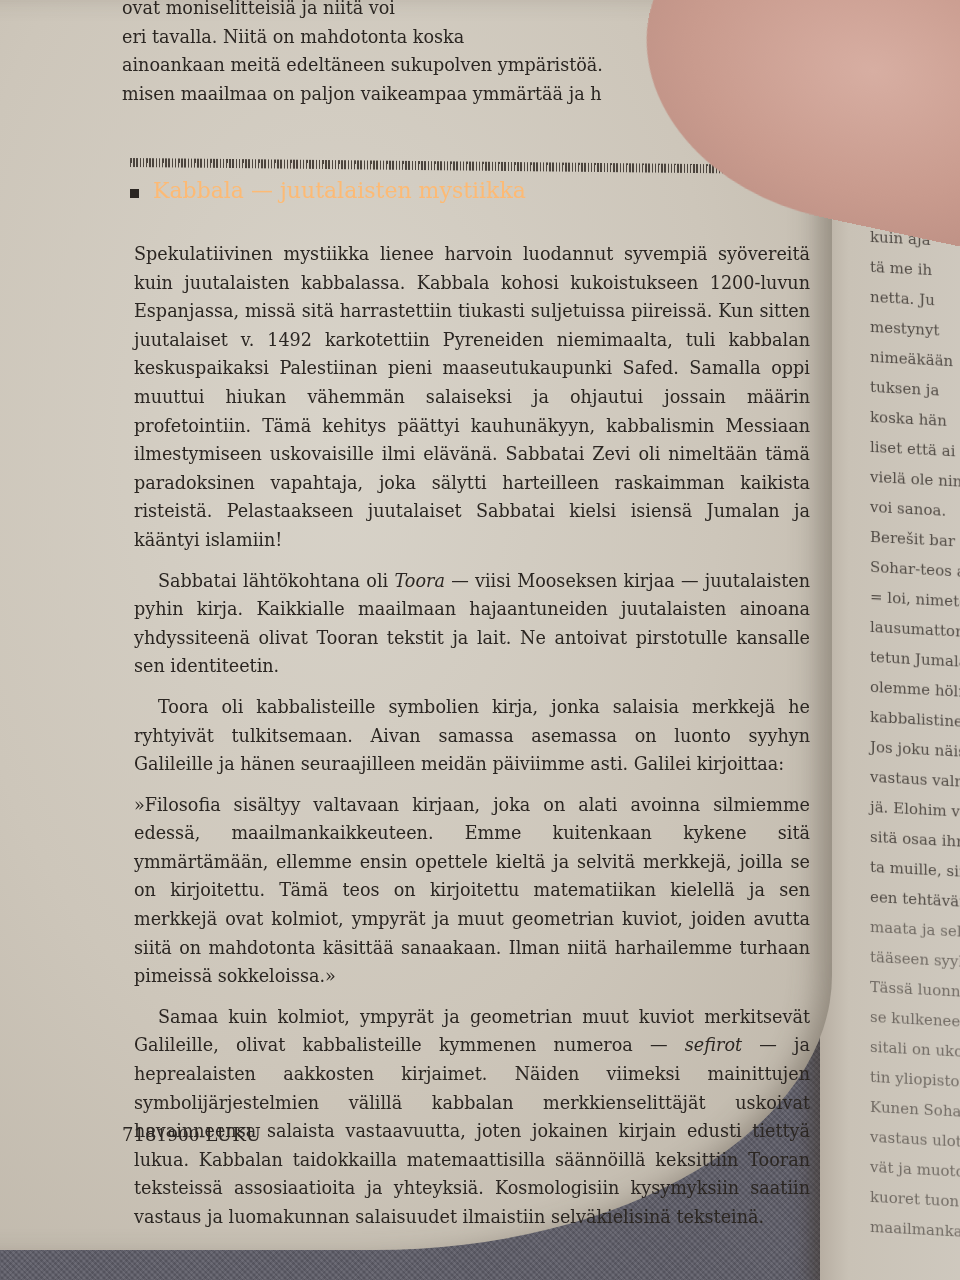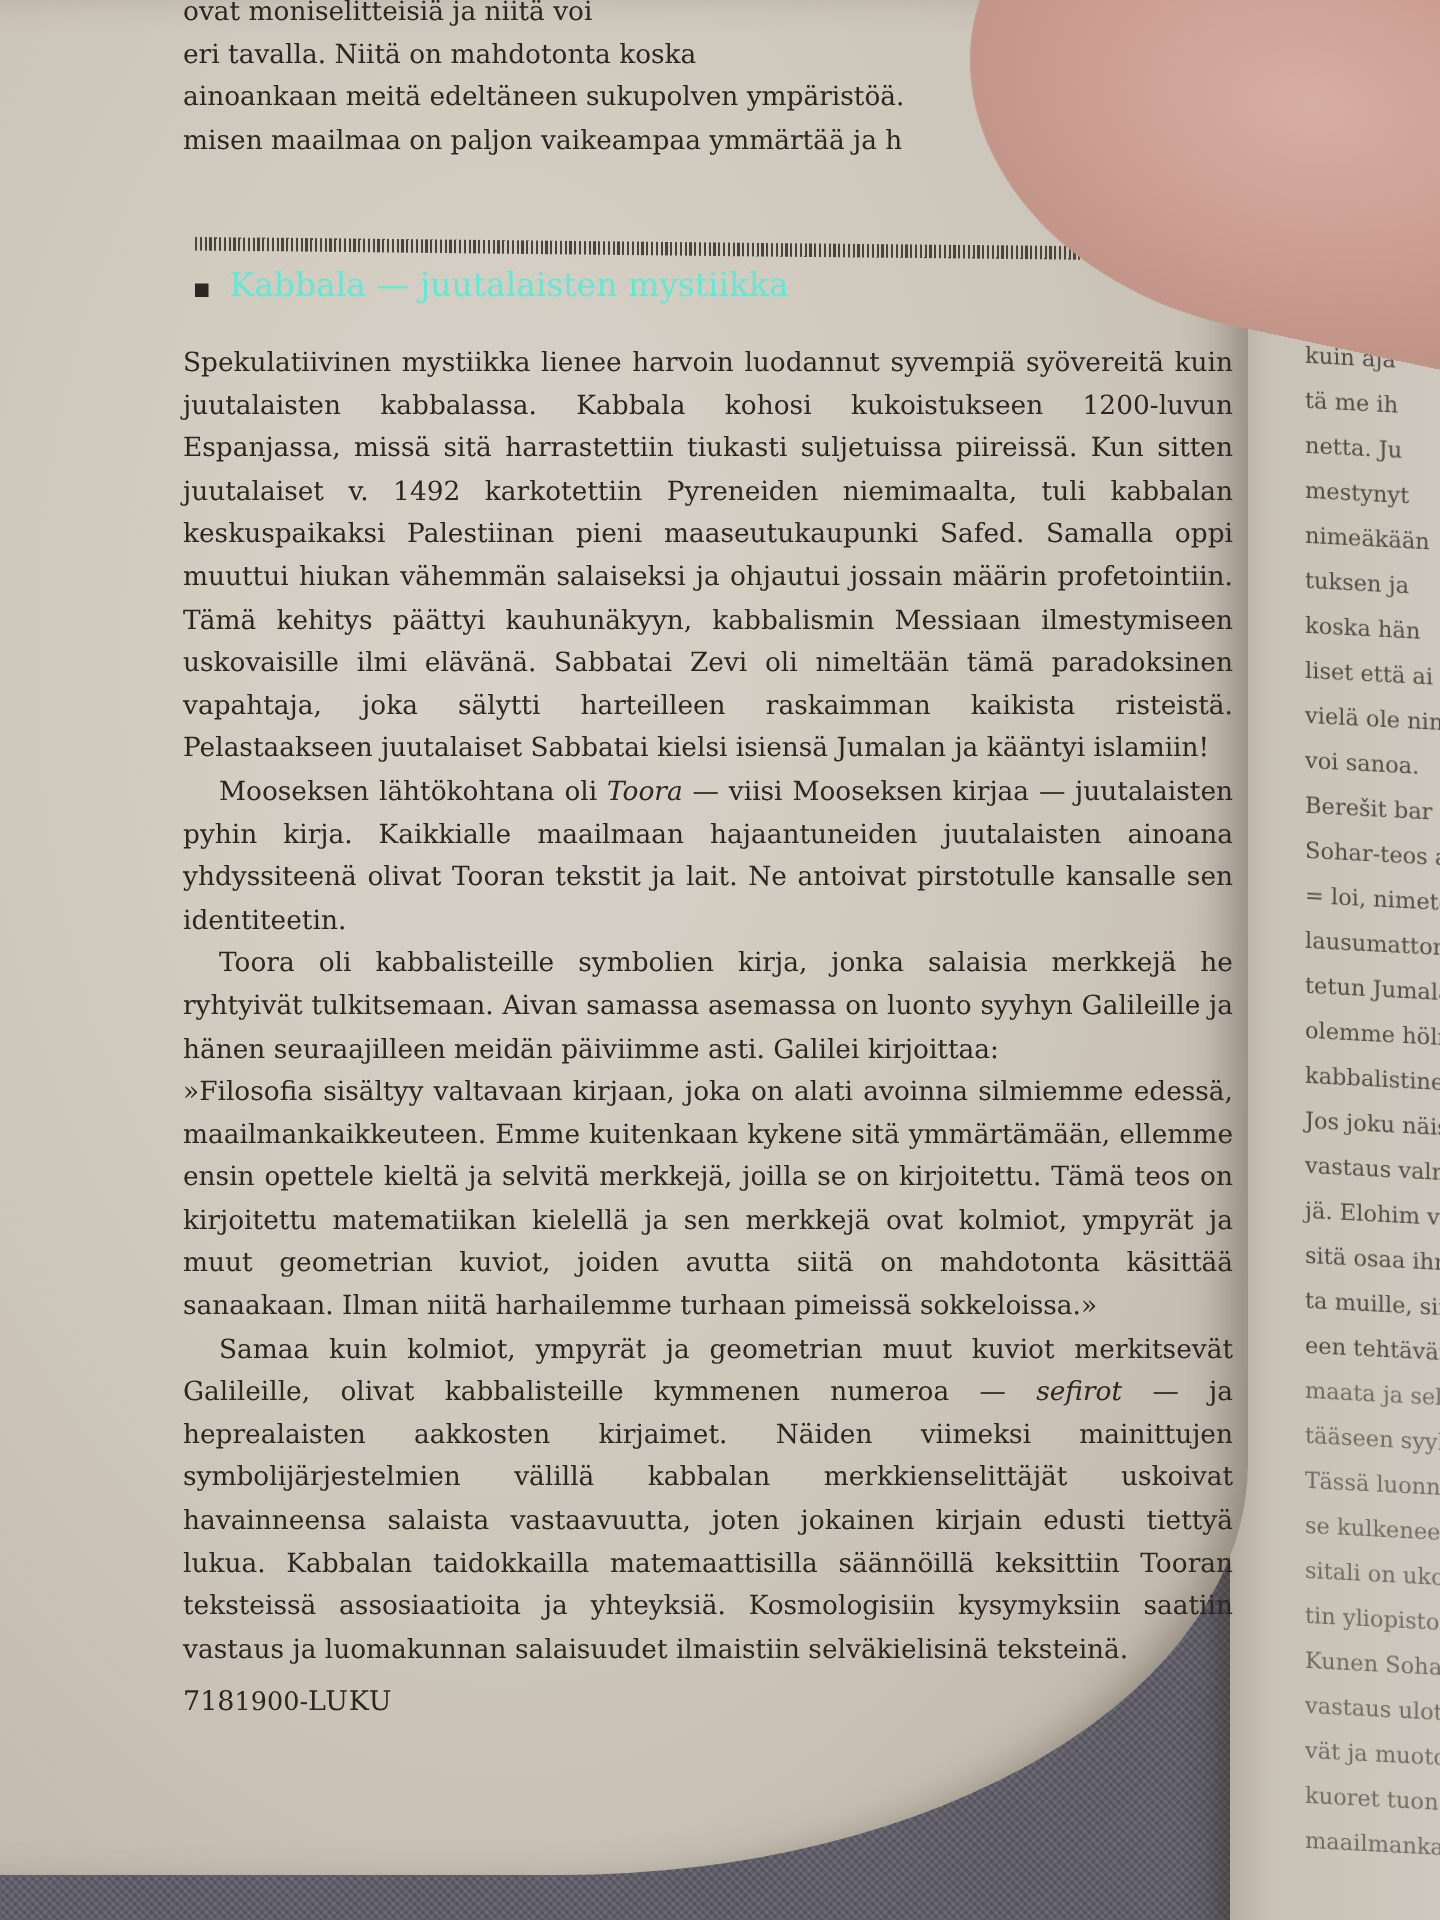--- a/index.html
+++ b/index.html
@@ -41,25 +41,25 @@
   .text-block p { margin: 0; }
   .text-block .indent { text-indent: 24px; }
   .top-text { top: -6px; width: 600px; }
   .rule {
     position: absolute; left: 130px; top: 158px; width: 700px; height: 9px;
     background: repeating-linear-gradient(90deg, #4b443d 0 1.5px, transparent 1.5px 3.2px);
     transform: rotate(0.6deg); transform-origin: left center;
   }
   .heading {
     position: absolute; left: 130px; top: 178px;
-    color: #5eead4; font-size: 22px; display: flex; align-items: center; gap: 14px;
+    color: #fdba74; font-size: 22px; display: flex; align-items: center; gap: 14px;
   }
   .bullet { width: 9px; height: 9px; background: #2b2622; display: inline-block; margin-top: 6px; }
   .main-text { top: 228px; }
-  .main-text p { margin: 0; }
+  .main-text p { margin: 12px; }
   .quote { text-indent: 0 !important; }
   .footer {
     position: absolute; left: 122px; top: 1124px; color: #2b2622; font-size: 18px;
     display: flex; 
   }
   .footer .chapter { font-size: 17px; }
   .footer .chapter small { font-size: 18px; letter-spacing: 0.5px; }
   .right-text {
     position: absolute; left: 870px; top: 195px; width: 120px;
     color: #3b3530; font-size: 15px; line-height: 30px;
@@ -84,21 +84,21 @@
 
 <div class="rule"></div>
 
 <div class="heading">
   <span class="bullet"></span>
   <span>Kabbala — juutalaisten mystiikka</span>
 </div>
 
 <div class="text-block main-text">
   <p>Spekulatiivinen mystiikka lienee harvoin luodannut syvempiä syövereitä kuin juutalaisten kabbalassa. Kabbala kohosi kukoistukseen 1200-luvun Espanjassa, missä sitä harrastettiin tiukasti suljetuissa piireissä. Kun sitten juutalaiset v. 1492 karkotettiin Pyreneiden niemimaalta, tuli kabbalan keskuspaikaksi Palestiinan pieni maaseutukaupunki Safed. Samalla oppi muuttui hiukan vähemmän salaiseksi ja ohjautui jossain määrin profetointiin. Tämä kehitys päättyi kauhunäkyyn, kabbalismin Messiaan ilmestymiseen uskovaisille ilmi elävänä. Sabbatai Zevi oli nimeltään tämä paradoksinen vapahtaja, joka sälytti harteilleen raskaimman kaikista risteistä. Pelastaakseen juutalaiset Sabbatai kielsi isiensä Jumalan ja kääntyi islamiin!</p>
-  <p class="indent"><span>Mooseksen lähtökohtana oli</span> <em>Toora</em> <span>— viisi Mooseksen kirjaa — juutalaisten pyhin kirja. Kaikkialle maailmaan hajaantuneiden juutalaisten ainoana yhdyssiteenä olivat Tooran tekstit ja lait. Ne antoivat pirstotulle kansalle sen identiteetin.</span></p>
+  <p class="indent"><span>Sabbatai lähtökohtana oli</span> <em>Toora</em> <span>— viisi Mooseksen kirjaa — juutalaisten pyhin kirja. Kaikkialle maailmaan hajaantuneiden juutalaisten ainoana yhdyssiteenä olivat Tooran tekstit ja lait. Ne antoivat pirstotulle kansalle sen identiteetin.</span></p>
   <p class="indent">Toora oli kabbalisteille symbolien kirja, jonka salaisia merkkejä he ryhtyivät tulkitsemaan. Aivan samassa asemassa on luonto syyhyn Galileille ja hänen seuraajilleen meidän päiviimme asti. Galilei kirjoittaa:</p>
   <p class="quote">»Filosofia sisältyy valtavaan kirjaan, joka on alati avoinna silmiemme edessä, maailmankaikkeuteen. Emme kuitenkaan kykene sitä ymmärtämään, ellemme ensin opettele kieltä ja selvitä merkkejä, joilla se on kirjoitettu. Tämä teos on kirjoitettu matematiikan kielellä ja sen merkkejä ovat kolmiot, ympyrät ja muut geometrian kuviot, joiden avutta siitä on mahdotonta käsittää sanaakaan. Ilman niitä harhailemme turhaan pimeissä sokkeloissa.»</p>
   <p class="indent"><span>Samaa kuin kolmiot, ympyrät ja geometrian muut kuviot merkitsevät Galileille, olivat kabbalisteille kymmenen numeroa —</span> <em>sefirot</em> <span>— ja heprealaisten aakkosten kirjaimet. Näiden viimeksi mainittujen symbolijärjestelmien välillä kabbalan merkkienselittäjät uskoivat havainneensa salaista vastaavuutta, joten jokainen kirjain edusti tiettyä lukua. Kabbalan taidokkailla matemaattisilla säännöillä keksittiin Tooran teksteissä assosiaatioita ja yhteyksiä. Kosmologisiin kysymyksiin saatiin vastaus ja luomakunnan salaisuudet ilmaistiin selväkielisinä teksteinä.</span></p>
 </div>
 
 <div class="footer">
   <span>718</span>
   <span class="chapter"><span>1900-</span><small>LUKU</small></span>
 </div>
 

